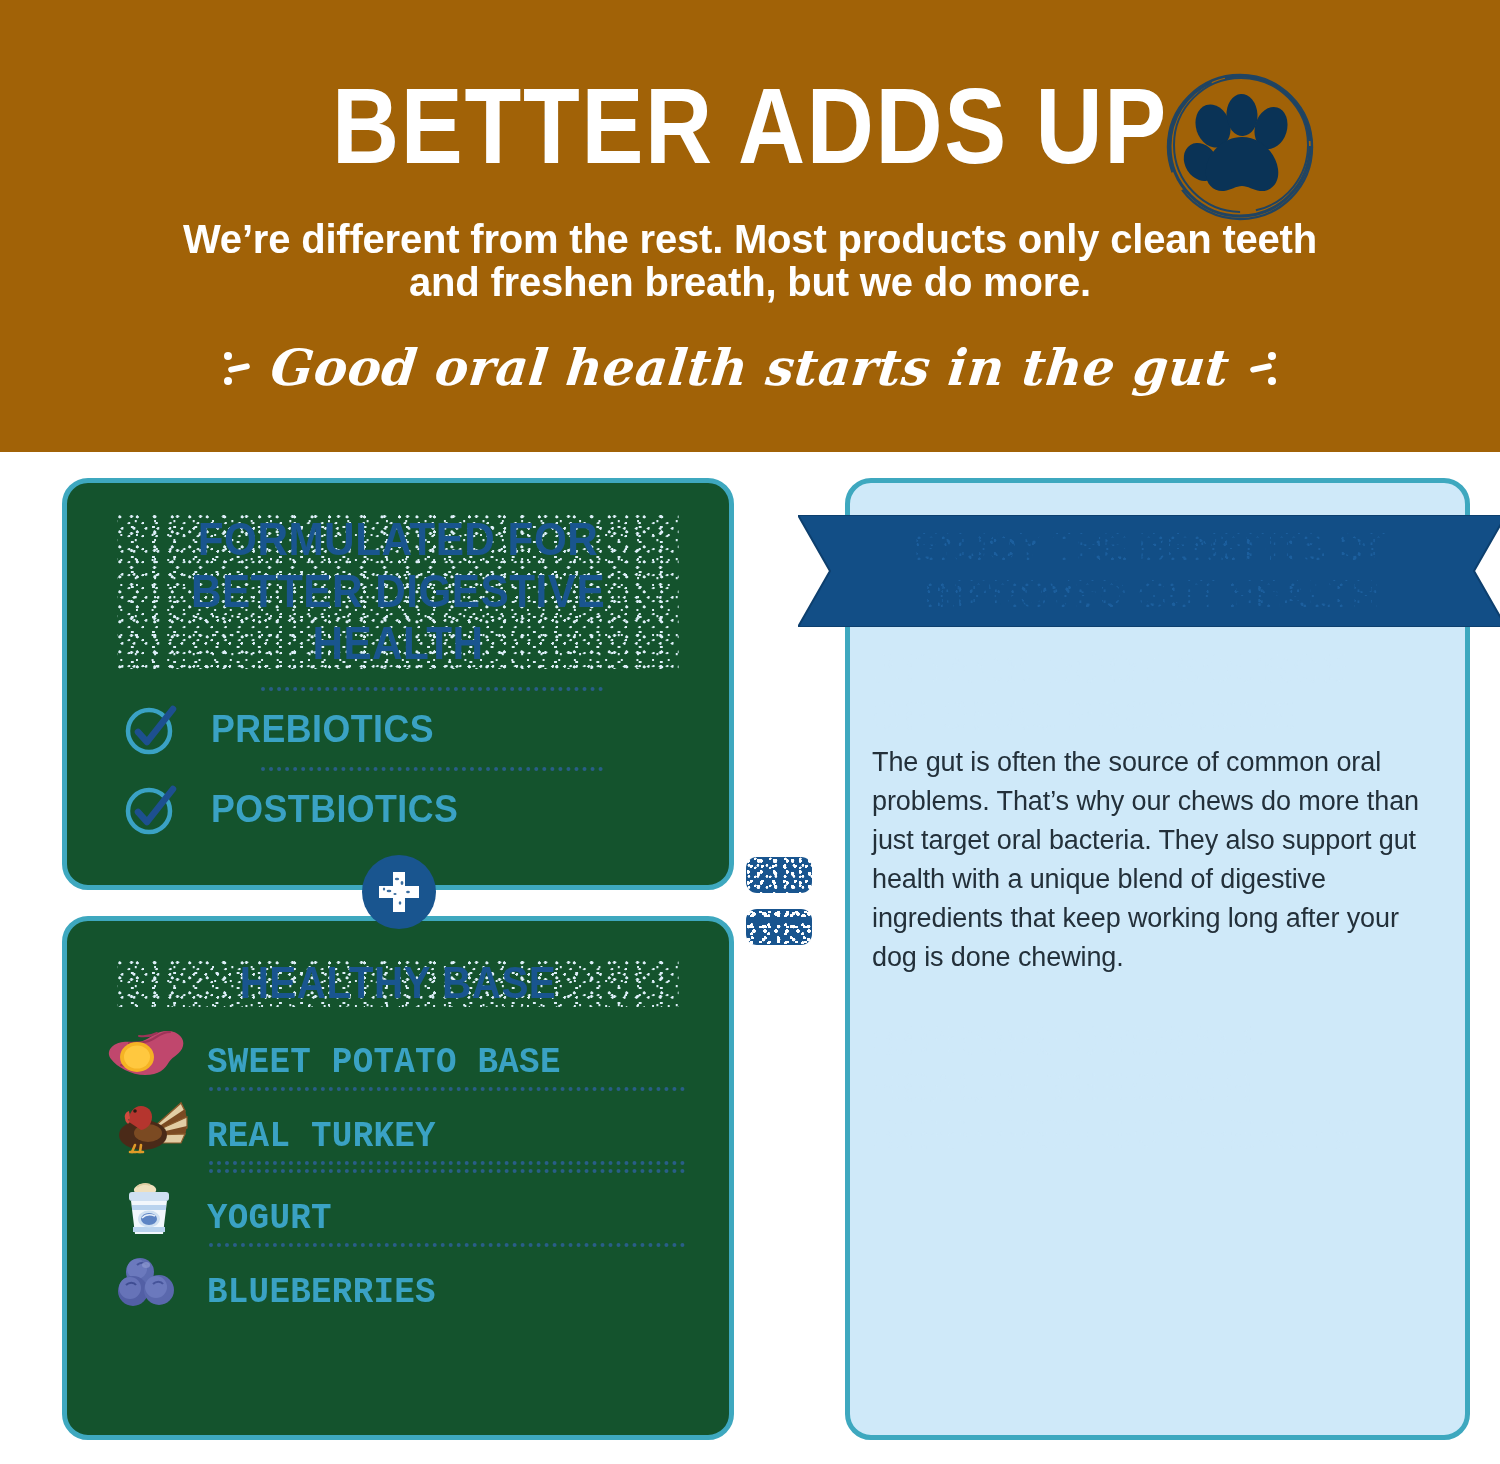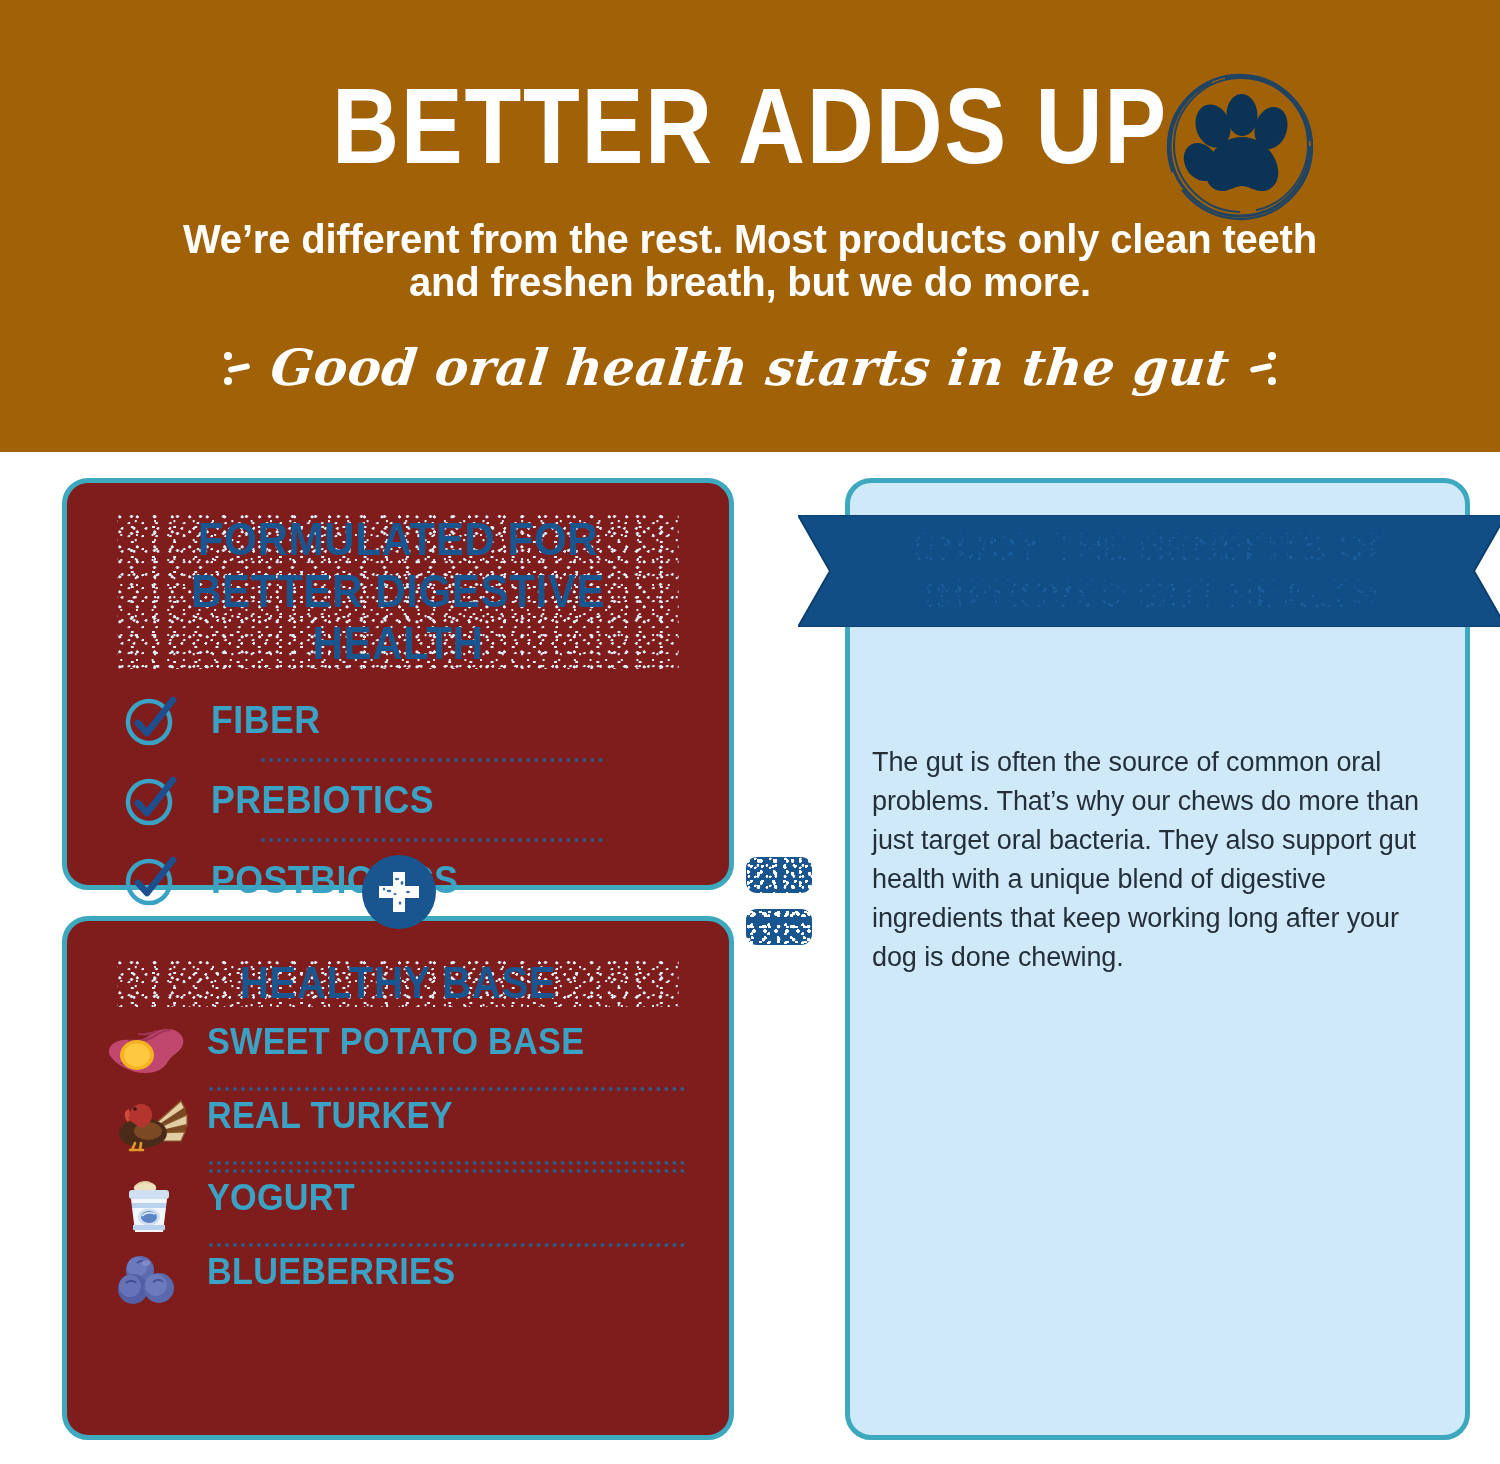--- a/index.html
+++ b/index.html
@@ -91,21 +91,21 @@
 
   .paw-badge{
     position:absolute;left:1158px;top:64px;width:164px;height:164px;
   }
 
   
   .card{
     position:absolute;
     border:5px solid #3ea8bf;
     border-radius:26px;
-    background:#7f1d1d;
+    background:#14532d;
     box-sizing:border-box;
   }
   .card-top{left:62px;top:478px;width:672px;height:412px;}
   .card-bottom{left:62px;top:916px;width:672px;height:524px;}
 
   .card-title{
     text-align:center;
     font-weight:bold;
     color:#19558f;
     letter-spacing:0.5px;
@@ -152,21 +152,21 @@
     position:absolute;left:362px;top:855px;
     width:74px;height:74px;border-radius:50%;
     background:#19558f;
     z-index:40;
     display:flex;align-items:center;justify-content:center;
   }
   .plus-badge svg{display:block;}
 
   
   .ing-list{margin:14px 0 0 0;padding:0 34px 0 30px;}
-  .ing-row{display:flex;align-items:flex-start;height:62px;}
+  .ing-row{display:flex;align-items:flex-end;height:62px;font-family:Liberation Mono, monospace;}
   .ing-icon{width:104px;height:60px;flex:0 0 104px;position:relative;margin-right:6px;}
   .ing-icon svg{display:block;margin:0 auto;}
   .ing-label{
     font-size:36px;font-weight:bold;color:#3aa2c4;letter-spacing:0.3px;
     transform:scaleX(0.95);transform-origin:left center;
   }
   .dotline2{
     height:0;border-top:4px dotted #2b5f8f;
     margin:4px 10px 4px 112px;opacity:.92;
   }
@@ -277,29 +277,20 @@
         </g>
       </svg>
     </div>
   </div>
 
   <div class="card card-top">
     <div class="card-title grunge-dark">FORMULATED FOR BETTER DIGESTIVE HEALTH</div>
 
     <div class="check-list">
 
-      <div class="check-row">
-        <span class="check-icon">
-          <svg width="60" height="60" viewBox="0 0 60 60">
-            <circle cx="28" cy="32" r="21" fill="none" stroke="#3aa2c4" stroke-width="4.5"></circle>
-            <path d="M17 33 L26 43 L52 10" fill="none" stroke="#1d4f8f" stroke-width="6.5" stroke-linecap="round" stroke-linejoin="round"></path>
-          </svg>
-        </span>
-        <span class="check-label">FIBER</span>
-      </div>
 
       <div class="dotline"></div>
 
       <div class="check-row">
         <span class="check-icon">
           <svg width="60" height="60" viewBox="0 0 60 60">
             <circle cx="28" cy="32" r="21" fill="none" stroke="#3aa2c4" stroke-width="4.5"></circle>
             <path d="M17 33 L26 43 L52 10" fill="none" stroke="#1d4f8f" stroke-width="6.5" stroke-linecap="round" stroke-linejoin="round"></path>
           </svg>
         </span>

